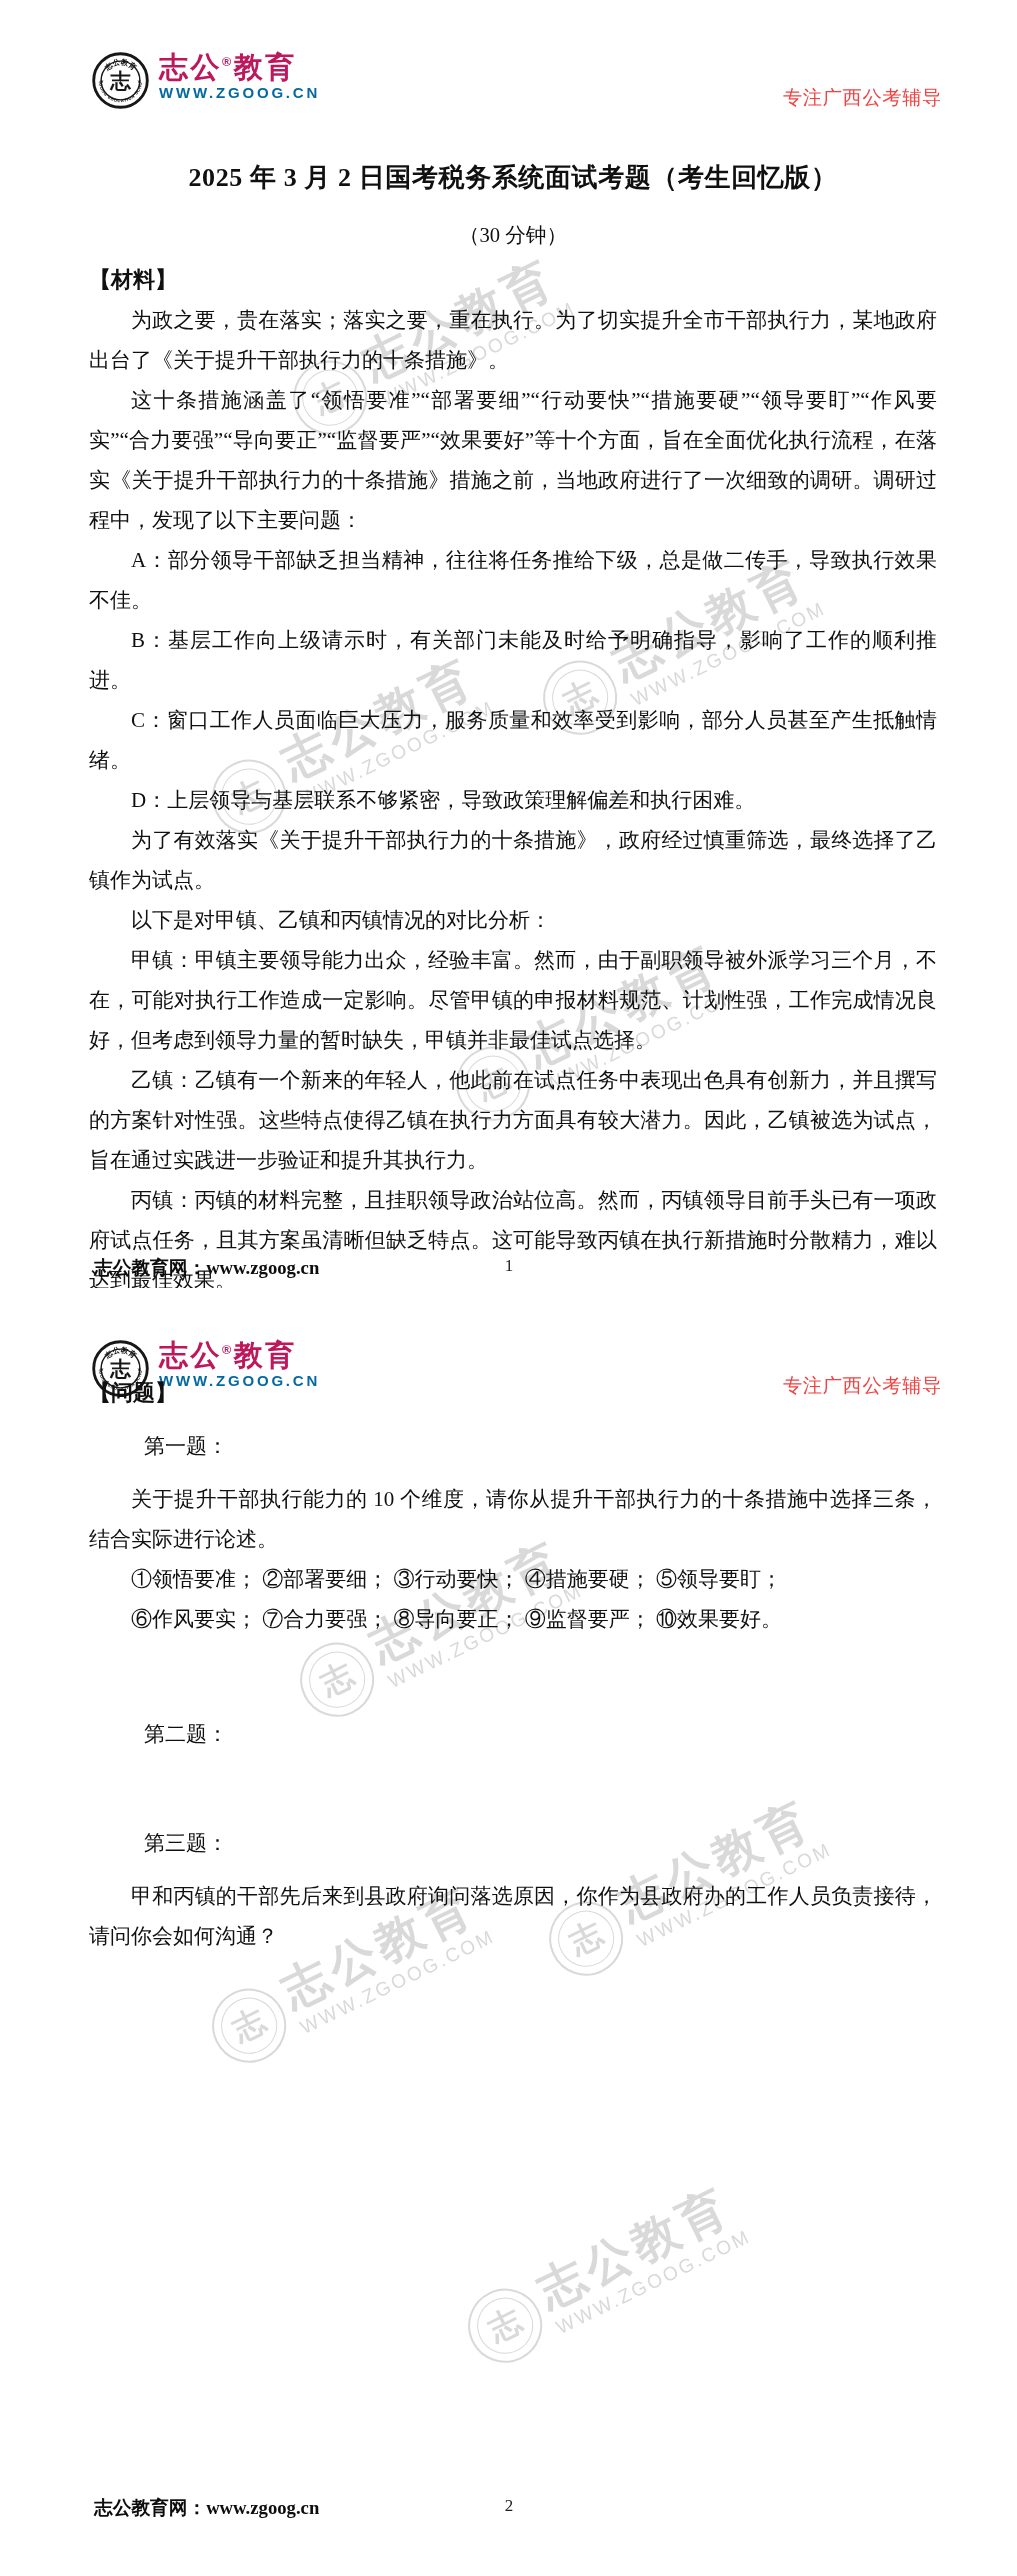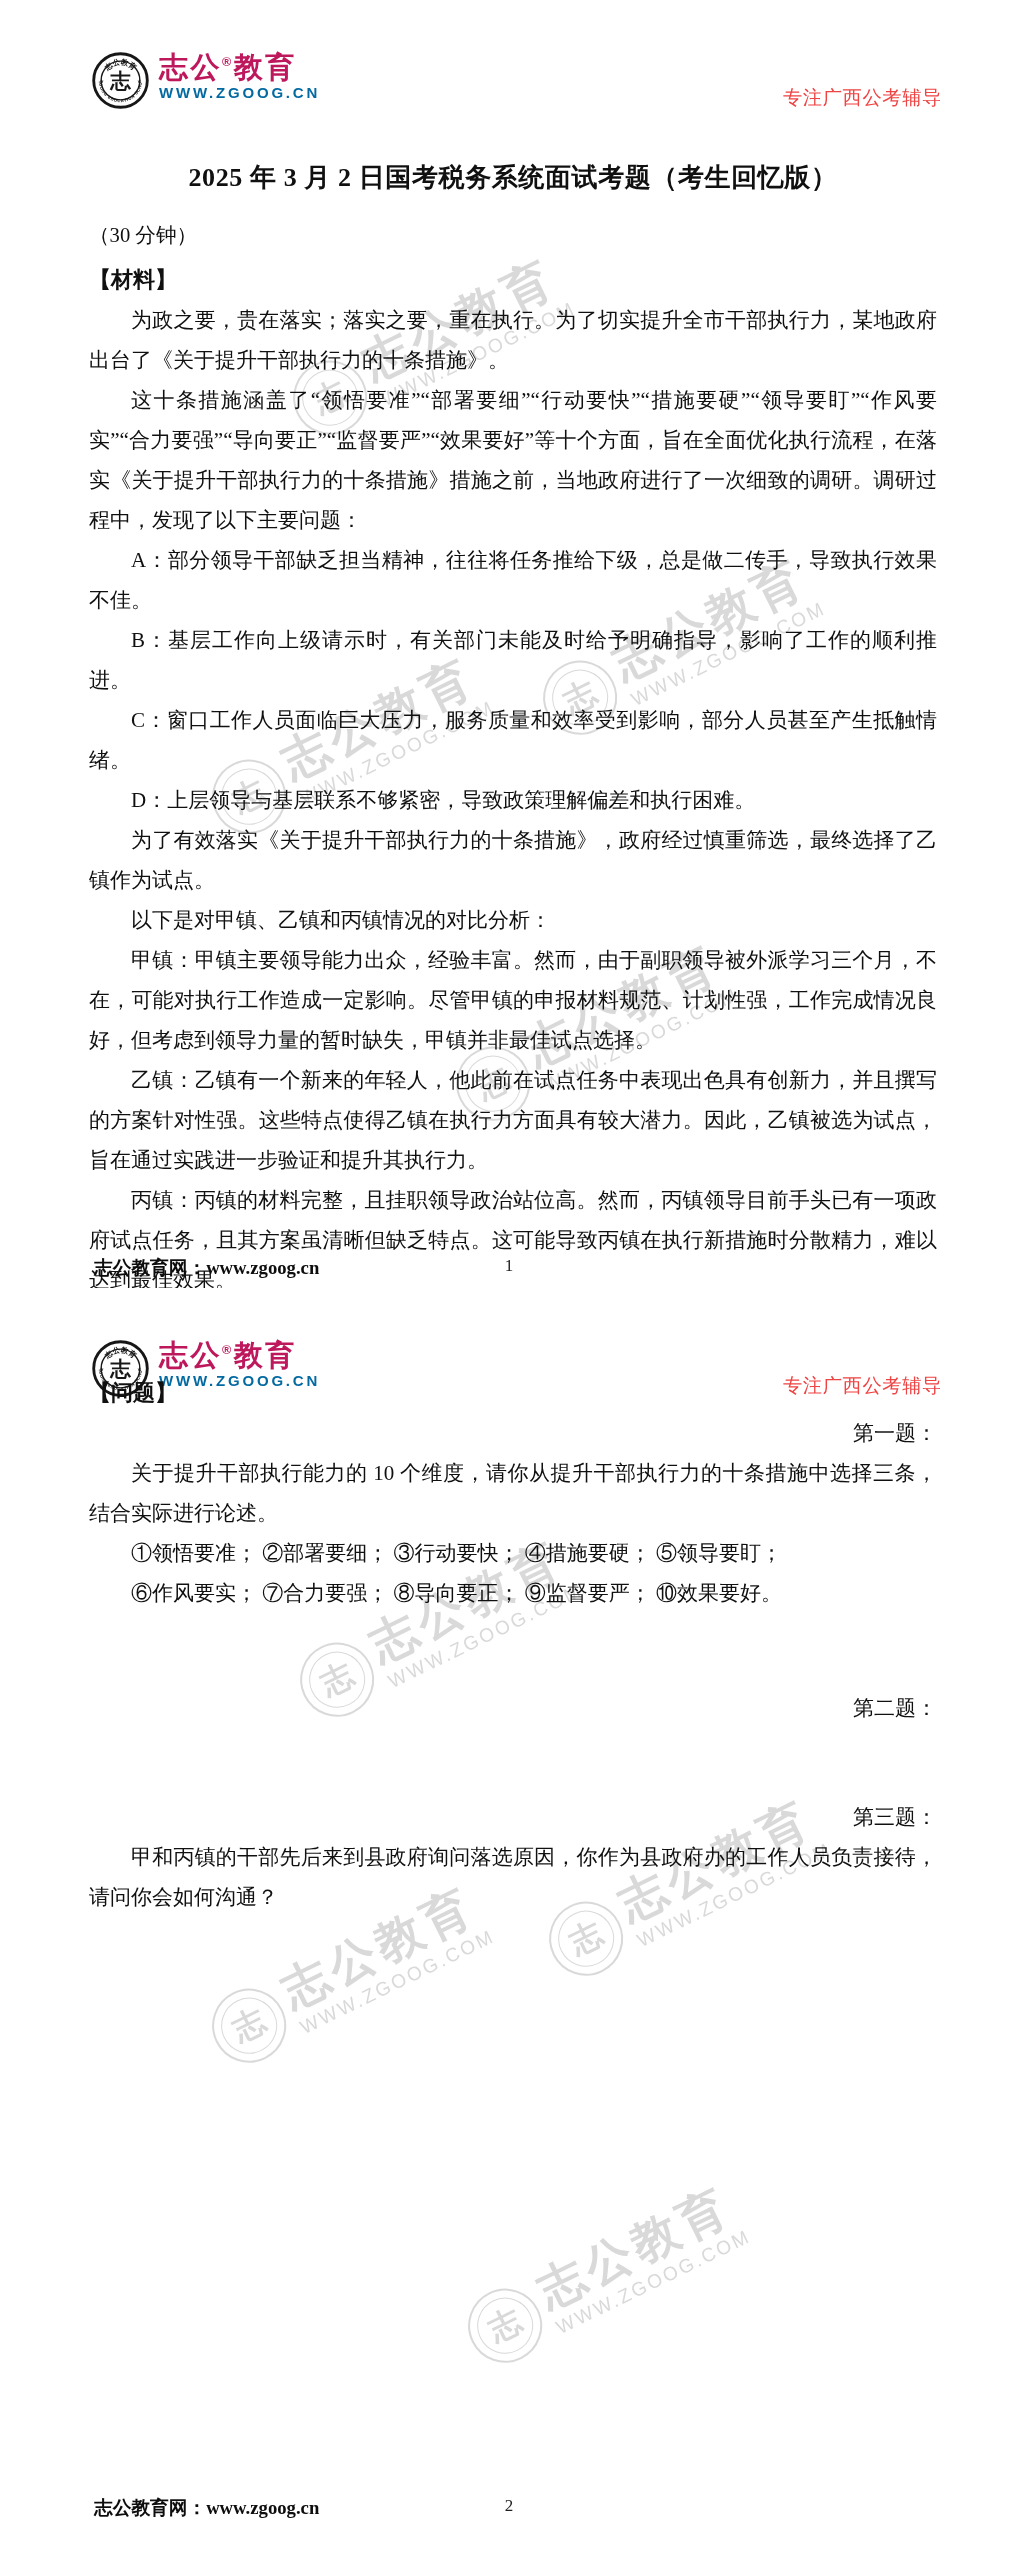--- a/index.html
+++ b/index.html
@@ -15,25 +15,25 @@
                   font-size:29px;letter-spacing:2.5px;color:#be185d;line-height:1.05;white-space:nowrap;}
   .brand-reg{font-size:12.5px;vertical-align:11.2px;font-weight:700;}
   .brand-url{font-family:"Liberation Sans","DejaVu Sans",sans-serif;font-weight:600;font-size:15px;
              letter-spacing:2.8px;color:#0369a1;margin-top:1.9px;}
   .tagline{position:absolute;right:76px;top:84px;font-size:19.3px;color:#ef4444;letter-spacing:0.6px;}
 
   
   .content{position:absolute;left:89px;width:848px;font-size:21px;line-height:40px;
            text-align:justify;color:#101010;}
   .doc-title{text-align:center;font-size:26px;font-weight:bold;line-height:44px;letter-spacing:0.6px;}
-  .doc-subtitle{font-size:20.6px;line-height:44px;margin-top:12.5px;}
+  .doc-subtitle{text-align:center;font-size:20.6px;line-height:44px;margin-top:12.5px;}
   .sec-heading{font-weight:bold;font-size:22px;line-height:40px;margin-top:3.1px;}
   p.body{margin:0;text-indent:2em;}
   p.plain{margin:0;text-indent:2em;text-align:left;}
-  .q-label{margin:0;text-indent:2em;text-align:right;}
+  .q-label{margin:13px;text-indent:2em;text-align:left;}
   .mt-q2{margin-top:75px;}
   .mt-q3{margin-top:69px;}
 
   
   .footer{position:absolute;left:0;width:100%;height:25px;}
   .footer-site{position:absolute;left:94px;top:0;font-weight:bold;font-size:18.7px;color:#0d0d0d;}
   .footer-page{position:absolute;left:0;width:100%;top:1.2px;text-align:center;font-size:17px;color:#222;}
 
   
   .wm{position:absolute;transform:translate(-50%,-50%) rotate(-26deg);display:flex;align-items:center;

